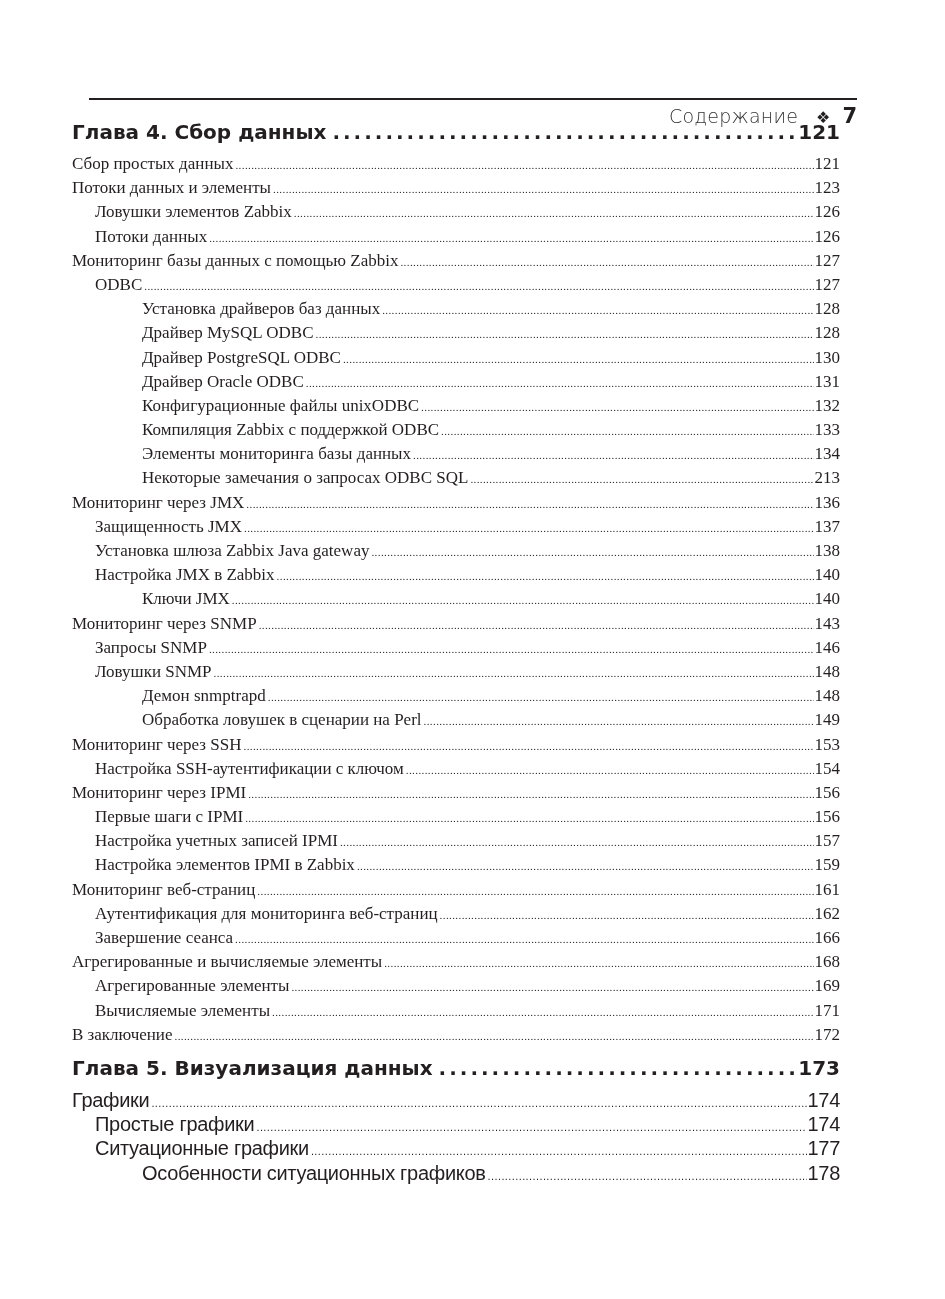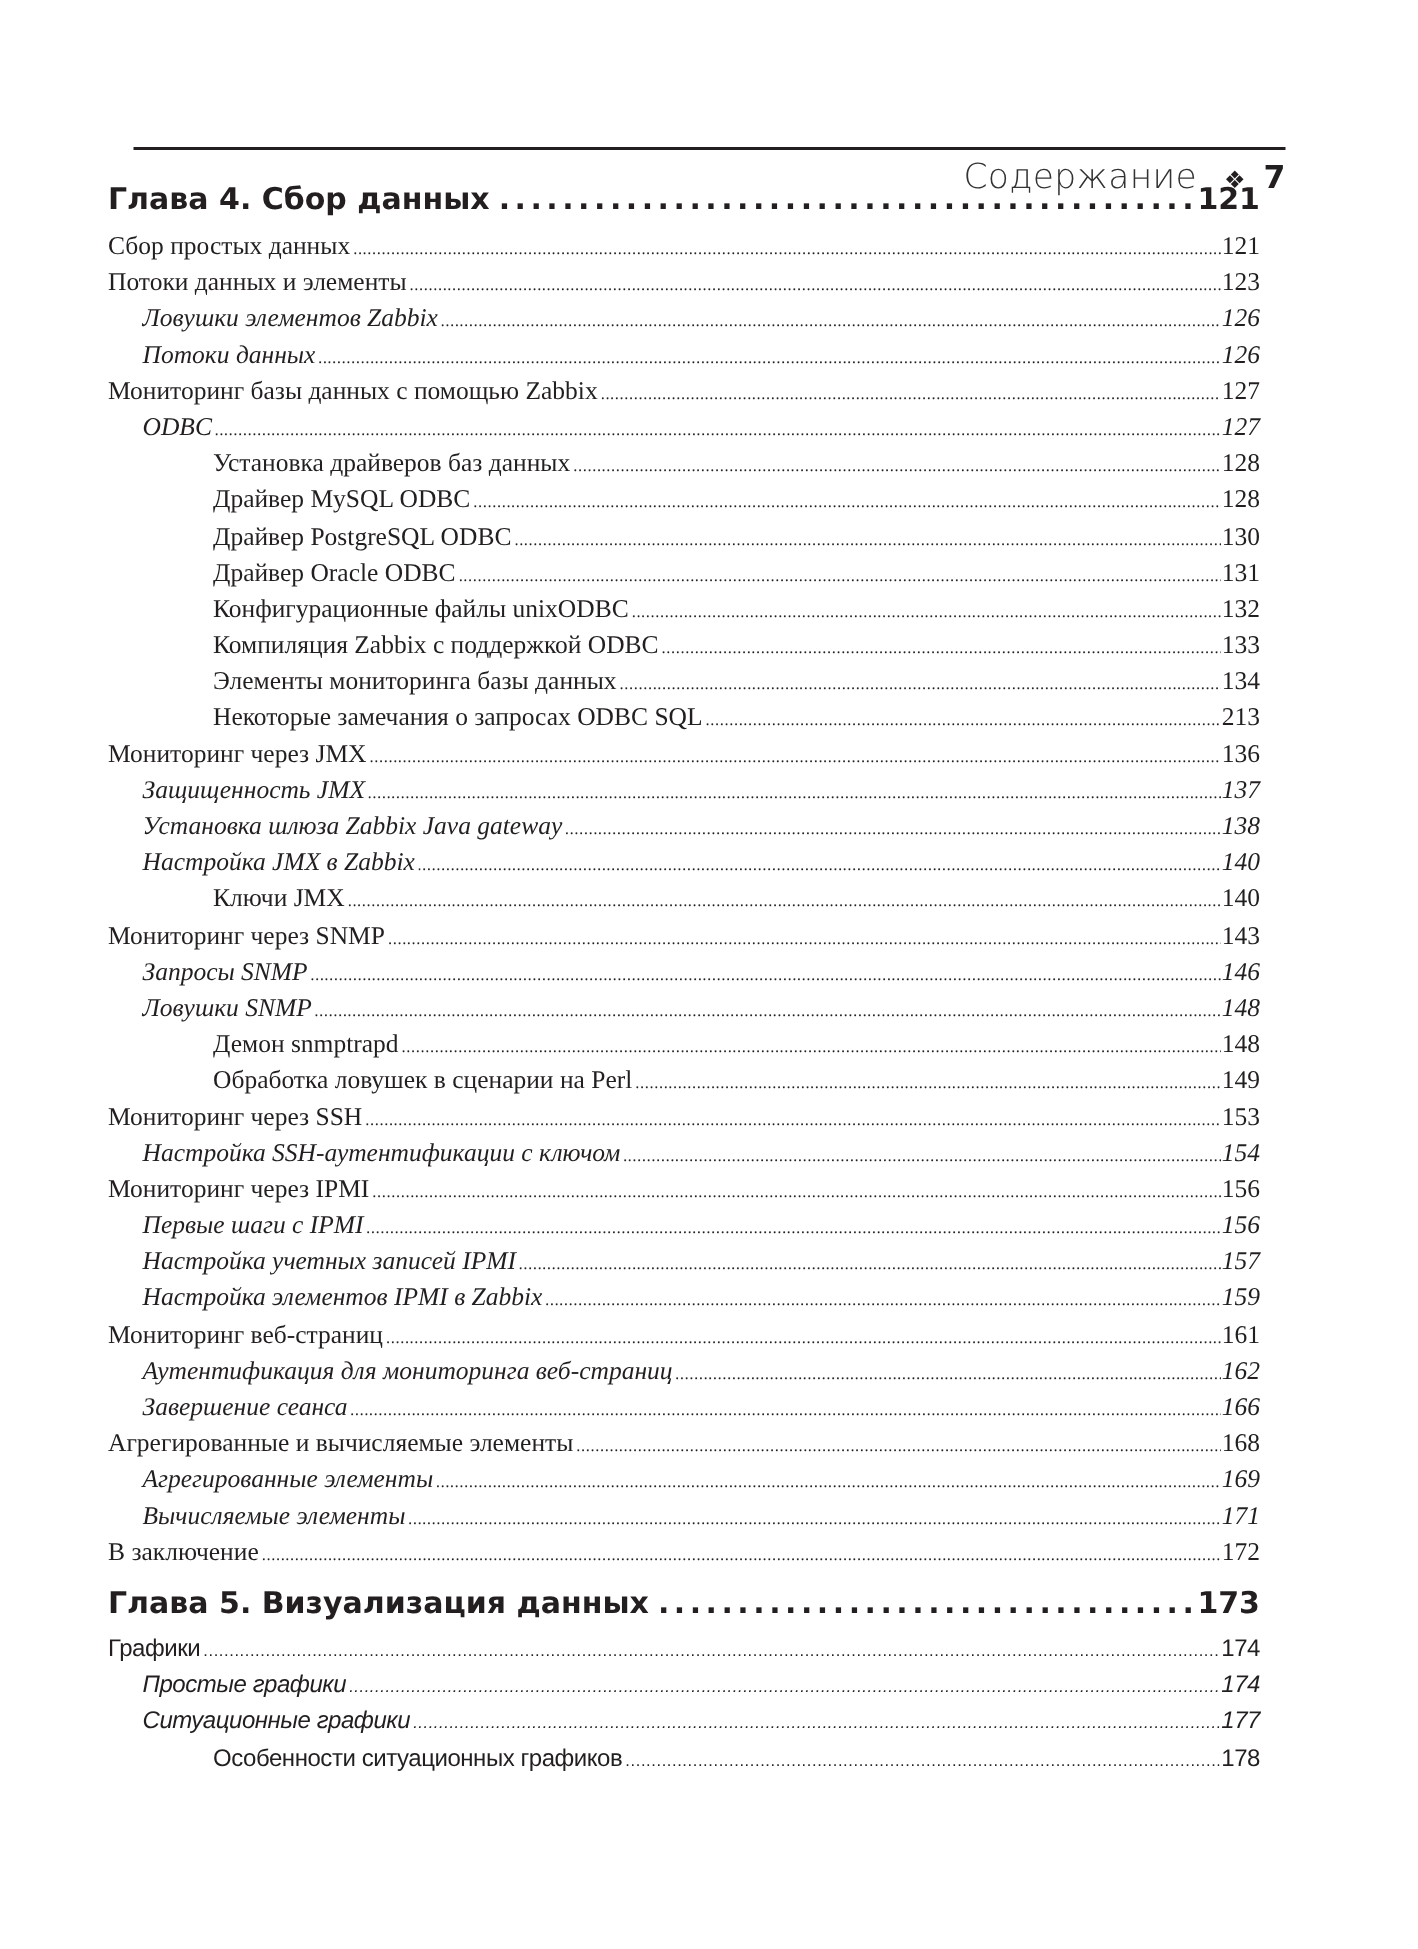--- a/index.html
+++ b/index.html
@@ -1,37 +1,37 @@
 <!DOCTYPE html>
 <html><head>
 <meta charset="utf-8">
 <style>
   html, body { margin: 0; padding: 0; background: #ffffff; }
   body { width: 945px; height: 1299px; position: relative; overflow: hidden; color: #231f20; }
   .header { position: absolute; left: 89px; top: 68px; width: 768px; height: 30px; border-bottom: 2px solid #231f20; }
   .header-right { position: absolute; right: 0; top: 4px; display: flex; align-items: baseline; font-family: "DejaVu Sans", sans-serif; }
-  .header-title { font-size: 23px; font-weight: 300; letter-spacing: 0.2px; color: #333; margin-top: 33px; }
+  .header-title { font-size: 19px; font-weight: 300; letter-spacing: 0.2px; color: #333; margin-top: 33px; }
   .header-orn { font-size: 16px; margin: 0 12px 0 18px; color: #231f20; }
   .header-page { font-size: 21px; font-weight: bold; }
   .toc { position: absolute; left: 72px; top: 120px; width: 768px; }
   .chapter { display: flex; align-items: baseline; font-family: "DejaVu Sans", sans-serif; font-weight: bold; font-size: 20px; height: 32px; }
   .chapter .title { white-space: nowrap; padding-right: 6px; }
   .chapter .dots { flex: 1; overflow: hidden; white-space: nowrap; letter-spacing: 3px; }
   .chapter .dots::after { content: "........................................................................................................................................"; }
   .chapter .num { padding-left: 4px; white-space: nowrap; }
   .entry { display: flex; align-items: baseline; font-family: "Liberation Serif", serif; font-size: 17px; height: 24.2px; line-height: 24.2px; }
   .entry .title { white-space: nowrap; padding-right: 2px; }
   .entry .dots { flex: 1; overflow: hidden; white-space: nowrap; font-size: 11px; letter-spacing: 0.4px; }
   .entry .dots::after { content: "....................................................................................................................................................................................................................................................................................................................................................."; }
   .entry .num { white-space: nowrap; padding-left: 1px; }
   .lvl1 { padding-left: 0; }
-  .lvl2 { padding-left: 23px; font-style: italic; }
+  .lvl2 { padding-left: 23px; }
   .lvl3 { padding-left: 70px; }
   .ch5 { margin-top: 9px; }
-  .narrow { font-family: "Liberation Sans", sans-serif; font-size: 16px; letter-spacing: -0.3px; }
+  .narrow { font-family: "Liberation Sans", sans-serif; font-size: 20px; letter-spacing: -0.3px; }
 </style>
 </head>
 <body>
 
 <div class="header">
   <div class="header-right">
     <span class="header-title">Содержание</span>
     <span class="header-orn">❖</span>
     <span class="header-page">7</span>
   </div>

